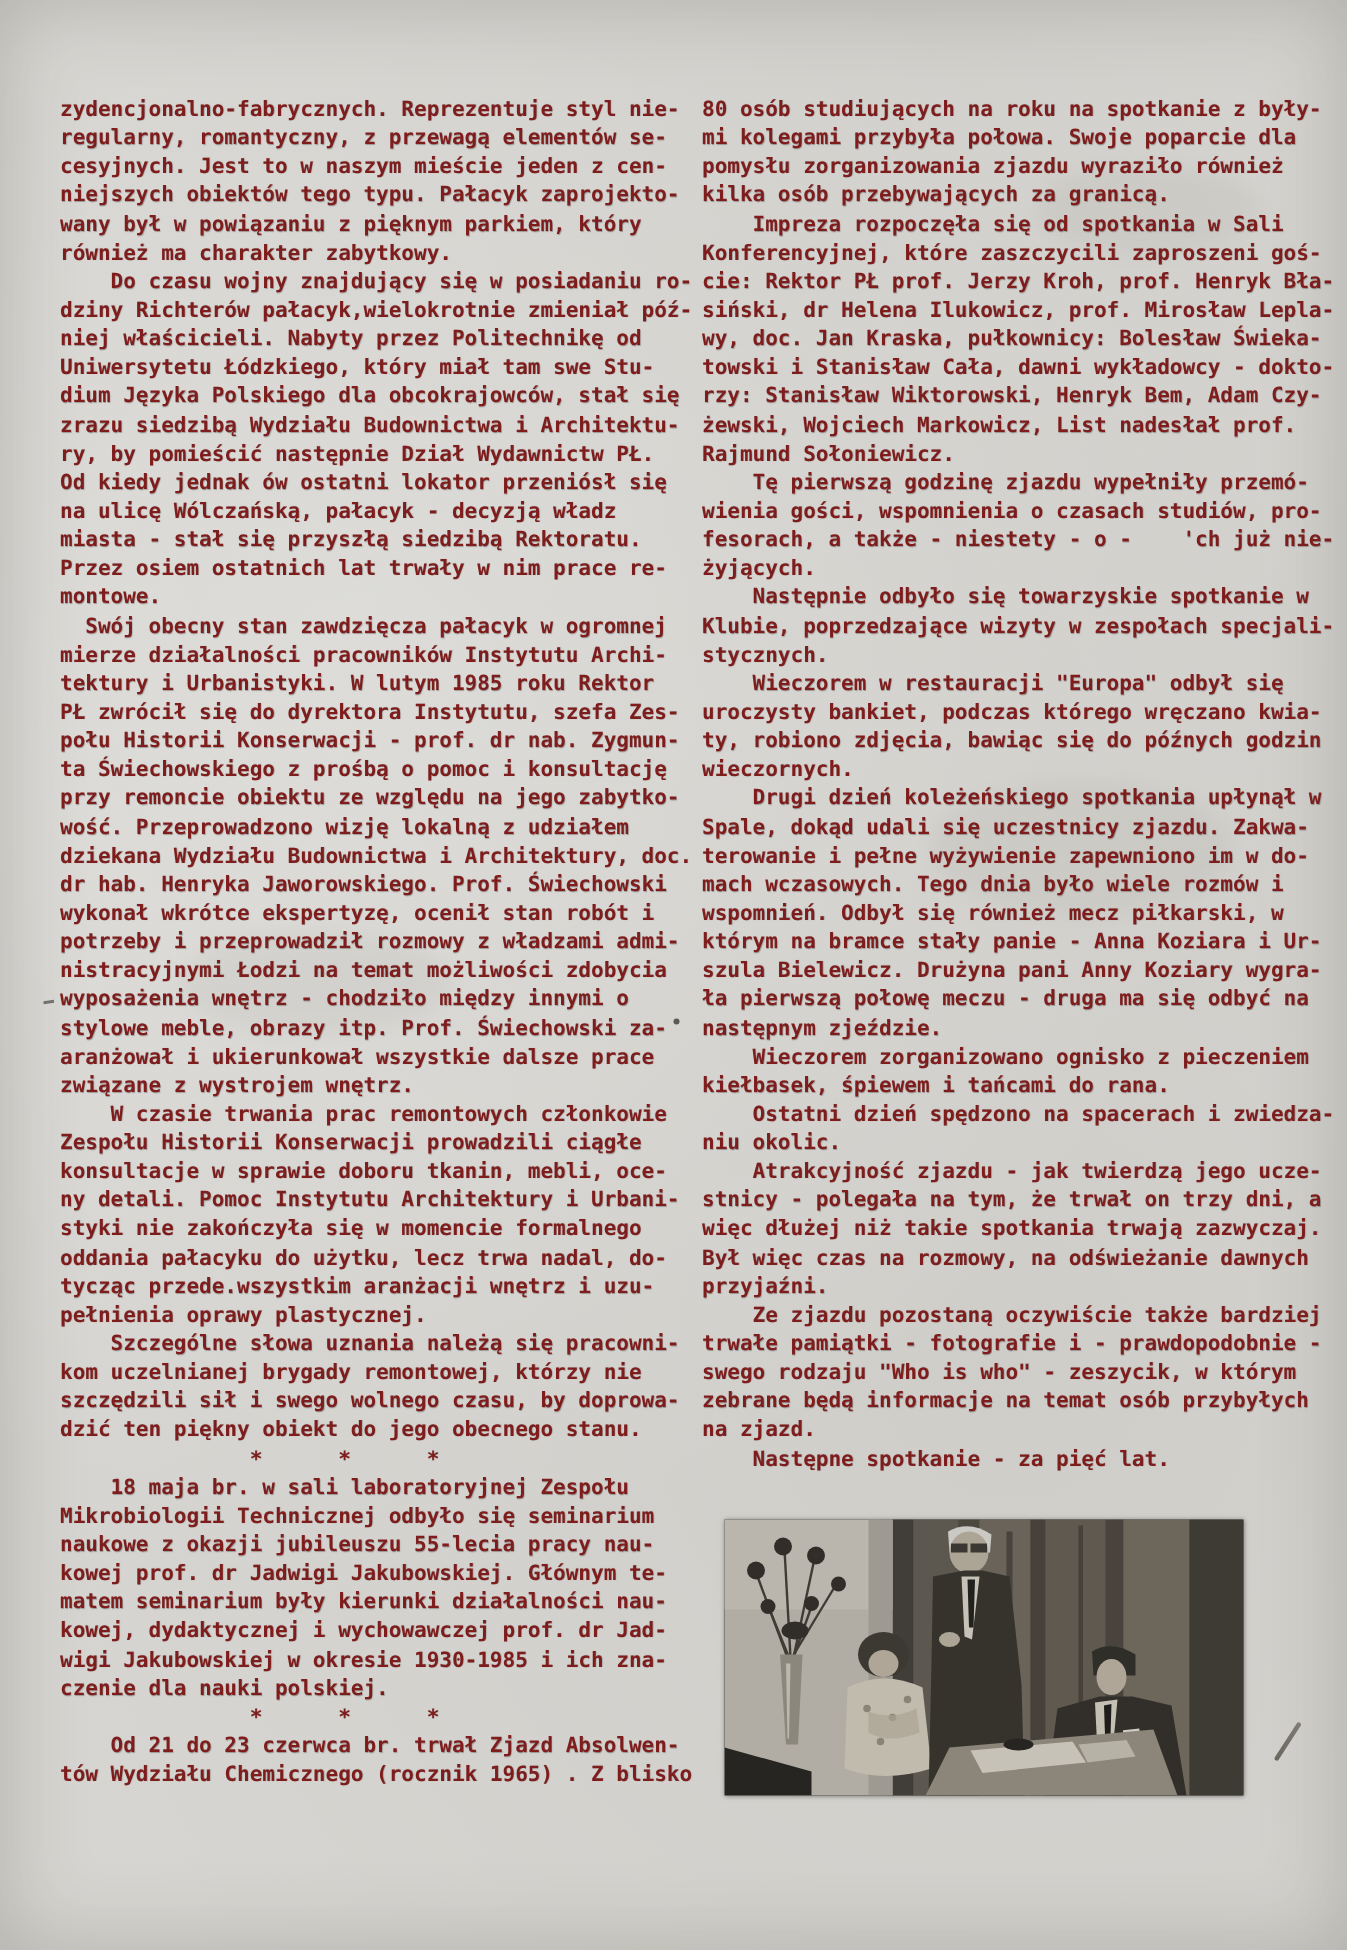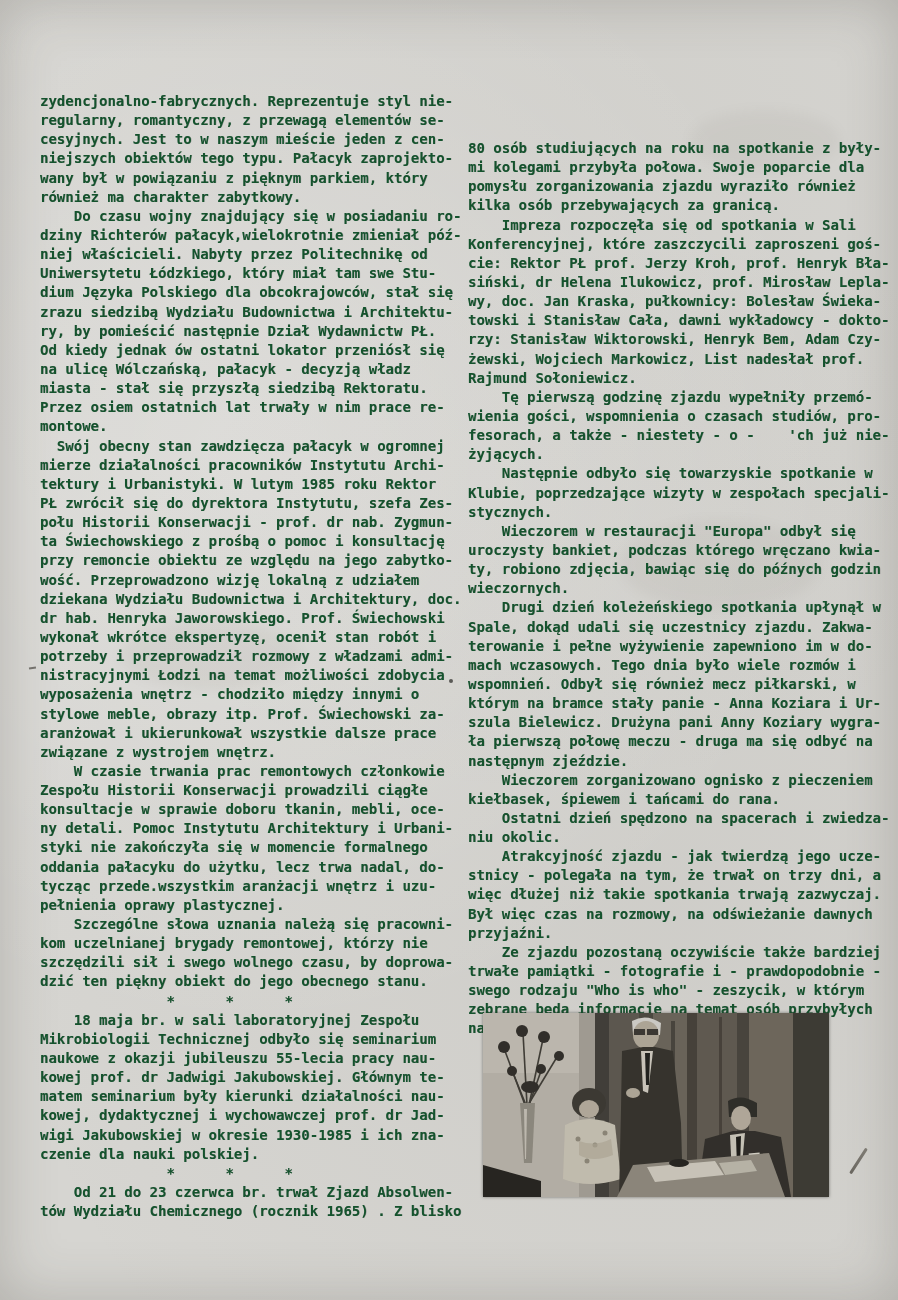--- a/index.html
+++ b/index.html
@@ -10,28 +10,28 @@
       radial-gradient(circle at 28% 35%, rgba(255,255,255,0.22), rgba(255,255,255,0) 55%),
       radial-gradient(circle at 75% 70%, rgba(120,115,105,0.08), rgba(0,0,0,0) 60%),
       radial-gradient(circle at 60% 15%, rgba(120,115,105,0.06), rgba(0,0,0,0) 50%);
     font-family:"DejaVu Sans Mono", monospace;
   }
   .vignette{
     position:absolute;left:0;top:0;right:0;bottom:0;pointer-events:none;
     box-shadow:inset 0 0 55px rgba(70,66,60,0.25);
   }
   .col{
-    position:absolute;top:92px;
+    position:absolute;top:64px;
     font:bold 14px/19.15px "DejaVu Sans Mono", monospace;
-    color:#14532d;
+    color:#7f1d1d;
     white-space:pre;
     text-shadow:0.4px 0.4px 0.6px rgba(44,43,46,0.35);
   }
   .col-left{left:40px;}
-  .col-right{left:468px;margin-top:47px;}
+  .col-right{left:468px;}
   .line{height:19.15px;}
   .photo{
     position:absolute;left:483px;top:1013px;width:346px;height:184px;
     box-shadow:0 0 3px rgba(40,38,34,0.55);
     background:#55514b;
   }
   .photo svg{display:block;width:100%;height:100%;}
   .pen-mark{
     position:absolute;left:857px;top:1146px;width:3px;height:30px;
     background:linear-gradient(#6b675f, #504c45);

